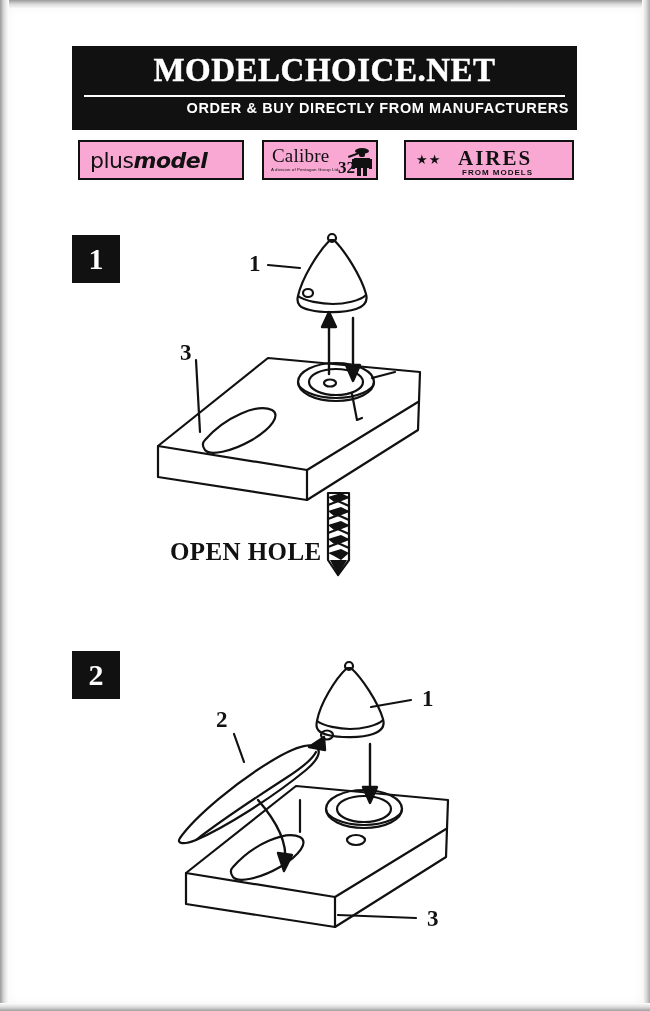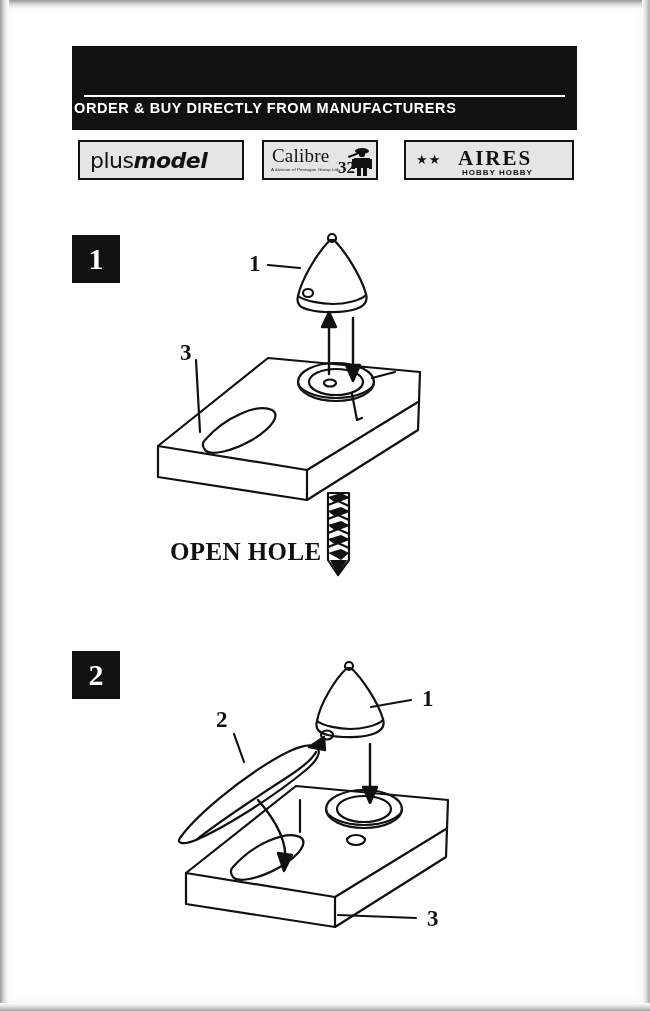--- a/index.html
+++ b/index.html
@@ -70,41 +70,41 @@
     position: absolute;
     left: 10px; right: 10px;
     top: 47px;
     height: 2px;
     background: #ffffff;
   }
   .banner-sub {
     position: absolute;
     left: 0; right: 6px;
     top: 52px;
-    text-align: left;
+    text-align: right;
     color: #ffffff;
     font-family: "Liberation Sans", sans-serif;
     font-weight: bold;
     font-size: 14.5px;
     letter-spacing: 0.6px;
   }
 
   
   .brandrow {
     position: absolute;
     left: 78px;
     top: 140px;
     width: 496px;
     height: 42px;
   }
   .brand {
     position: absolute;
     top: 0;
     height: 40px;
-    background: #e5e5e5;
+    background: #f9a8d4;
     border: 2.5px solid #111111;
     box-sizing: border-box;
     overflow: hidden;
   }
   .brand-1 { left: 0px;   width: 166px; }
   .brand-2 { left: 184px; width: 116px; text-align: center; }
   .brand-3 { left: 326px; width: 170px; }
 
   .plusmodel {
     position: absolute;
@@ -223,20 +223,21 @@
 <body>
 
 <div class="page">
 
   <div class="scan-edge-top"></div>
   <div class="scan-edge-left"></div>
   <div class="scan-edge-right"></div>
   <div class="scan-edge-bottom"></div>
 
   <div class="banner">
+    <div class="banner-title">MODELCHOICE.NET</div>
     <div class="banner-rule"></div>
     <div class="banner-sub">ORDER &amp; BUY DIRECTLY FROM MANUFACTURERS</div>
   </div>
 
   <div class="brandrow">
 
     <div class="brand brand-1">
       <div class="plusmodel">
         <span class="light">plus</span><span class="bold">model</span>
       </div>
@@ -256,21 +257,21 @@
           <rect x="9" y="24" width="4" height="8"></rect>
           <rect x="15" y="24" width="4" height="8"></rect>
           <rect x="0" y="12" width="12" height="2" transform="rotate(-20 0 12)"></rect>
         </g>
       </svg>
     </div>
 
     <div class="brand brand-3">
       <div class="aires-stars">★★</div>
       <div class="aires">AIRES</div>
-      <div class="aires-sub">HOBBY HOBBY</div>
+      <div class="aires-sub">FROM MODELS</div>
     </div>
 
   </div>
 
   <div class="stepbox stepbox-1">1</div>
 
   <svg class="art" width="650" height="1011" viewBox="0 0 650 1011" style="pointer-events:none;">
     <g fill="none" stroke="#111111" stroke-width="2.2" stroke-linejoin="round" stroke-linecap="round">
 
       <g>

